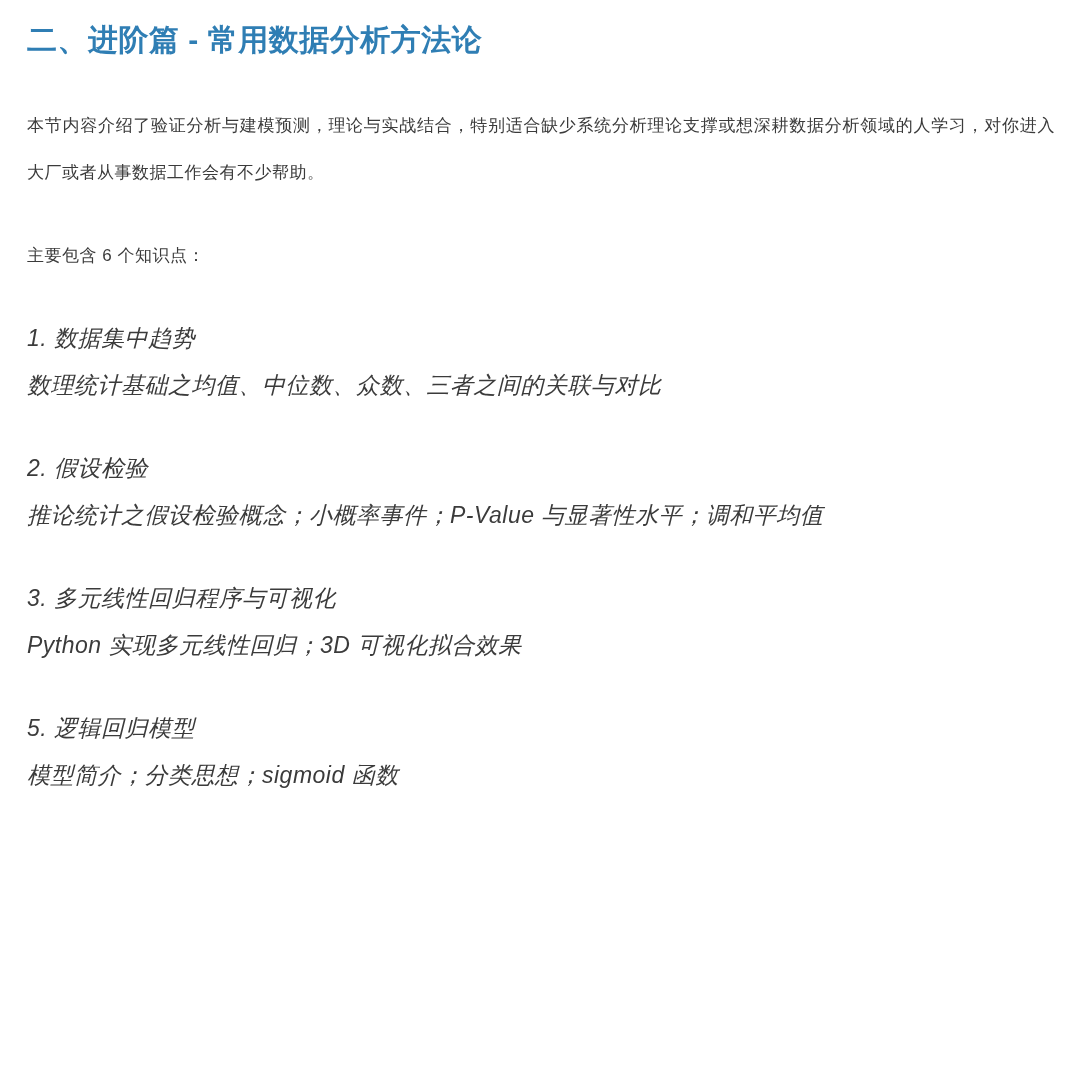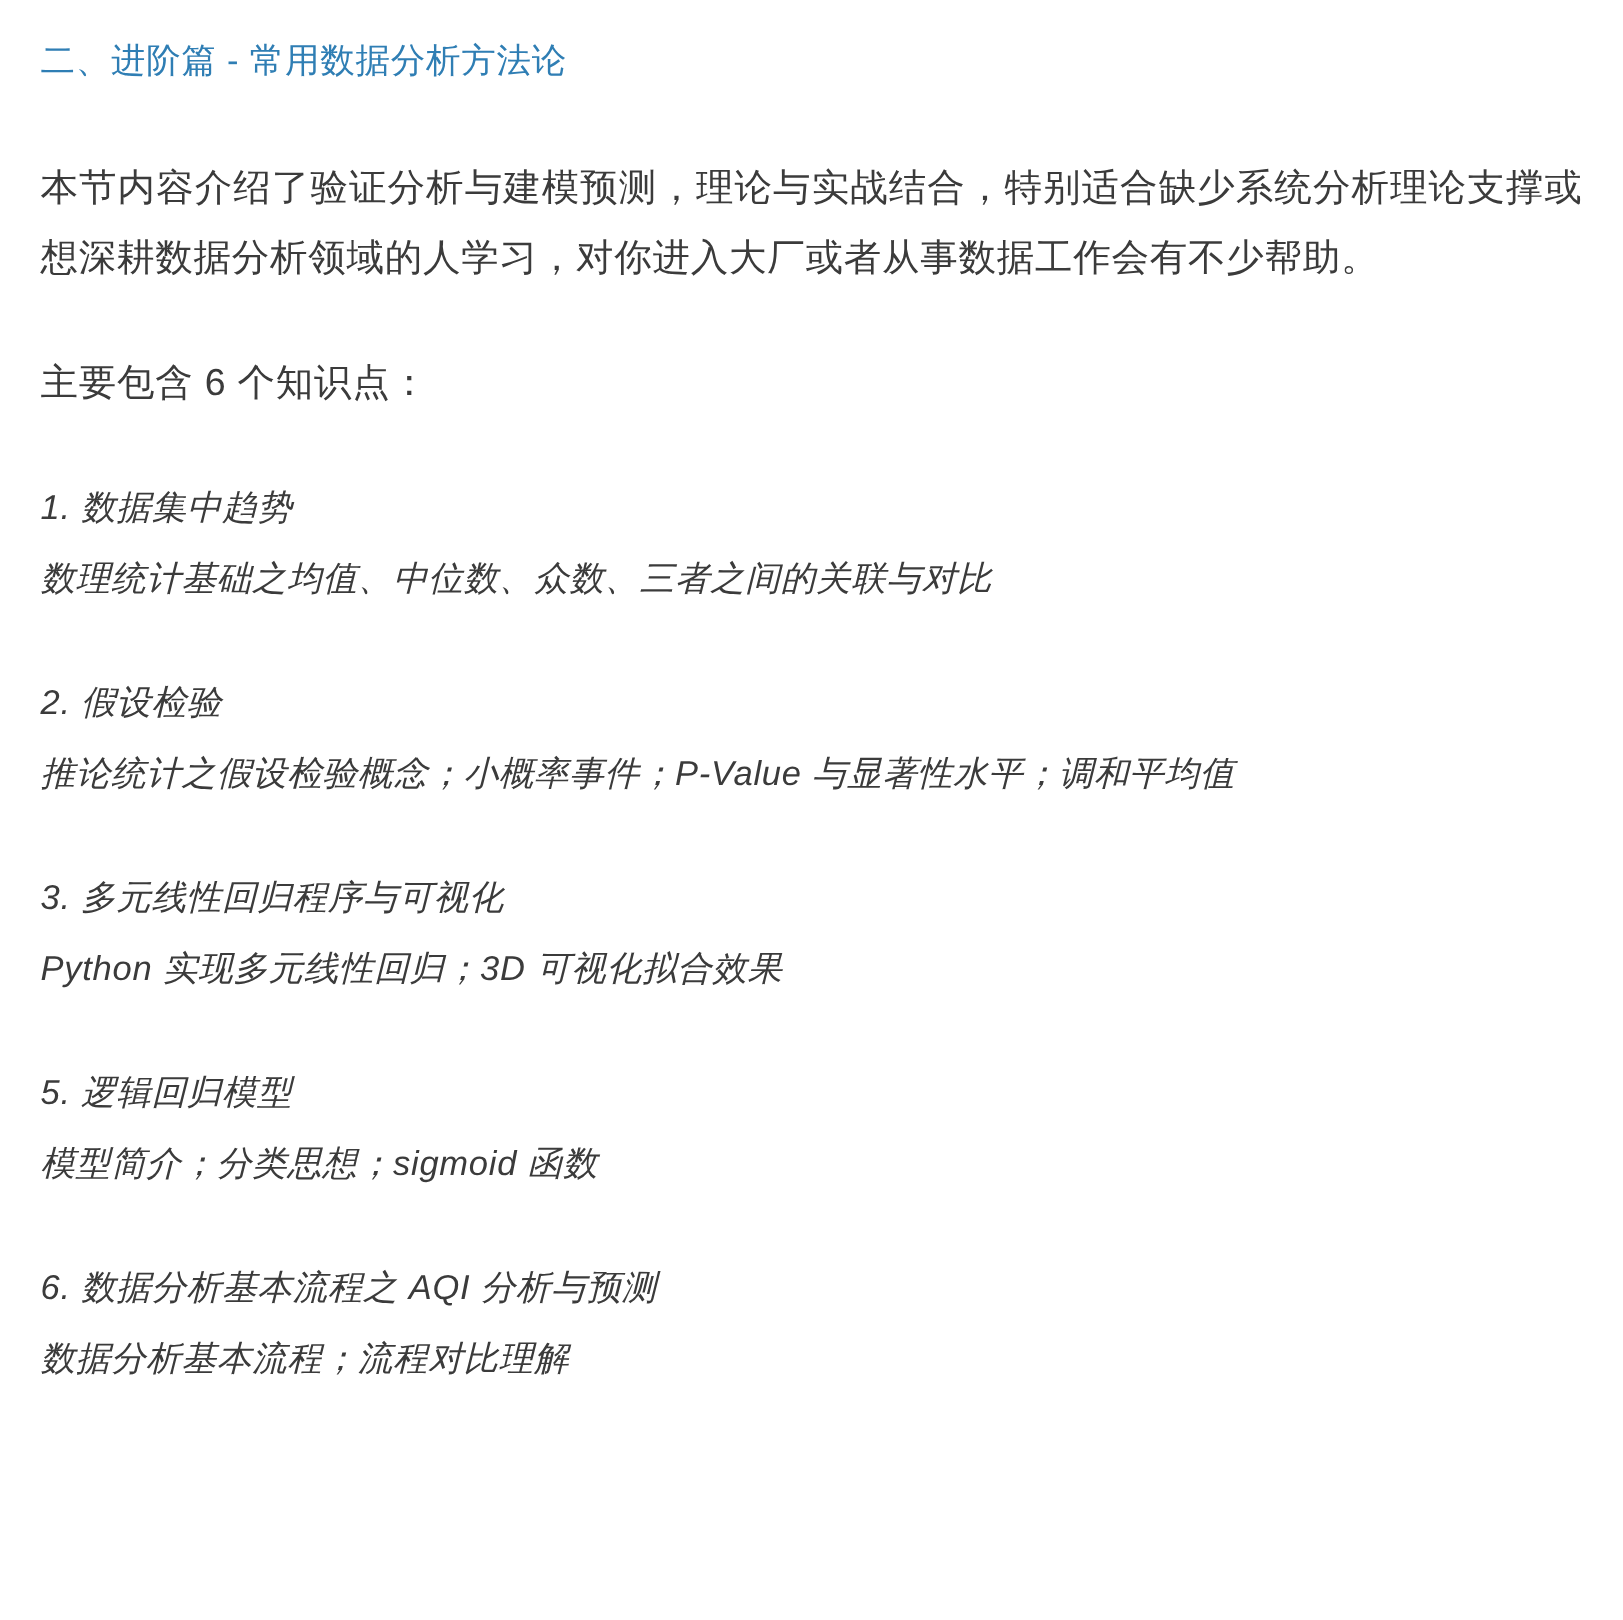--- a/index.html
+++ b/index.html
@@ -16,28 +16,28 @@
     font-family: "Liberation Sans", sans-serif;
   }
   .page {
     width: 1082px;
     height: 1080px;
     padding: 26px 27px 0 27px;
     background: var(--bg-color);
   }
   .section-heading {
     color: var(--heading-color);
-    font-size: 23px;
-    font-weight: 400;
+    font-size: 30px;
+    font-weight: 700;
     line-height: 28px;
     letter-spacing: 0.5px;
   }
   .para {
     color: var(--body-color);
-    font-size: 25px;
+    font-size: 17px;
     line-height: 47px;
     letter-spacing: 0.5px;
   }
   .intro {
     margin-top: 48px;
     text-align: justify;
     text-justify: inter-ideograph;
   }
   .count-line {
     margin-top: 36px;
@@ -80,18 +80,14 @@
   </div>
 
   <div class="knowledge-item">
     <div class="item-title">5. 逻辑回归模型</div>
     <div class="item-desc">模型简介；分类思想；sigmoid 函数</div>
   </div>
 
   <div class="knowledge-item">
   </div>
 
-  <div class="knowledge-item">
-    <div class="item-title">6. 数据分析基本流程之 AQI 分析与预测</div>
-    <div class="item-desc">数据分析基本流程；流程对比理解</div>
-  </div>
 
 </div>
 
 </body></html>

